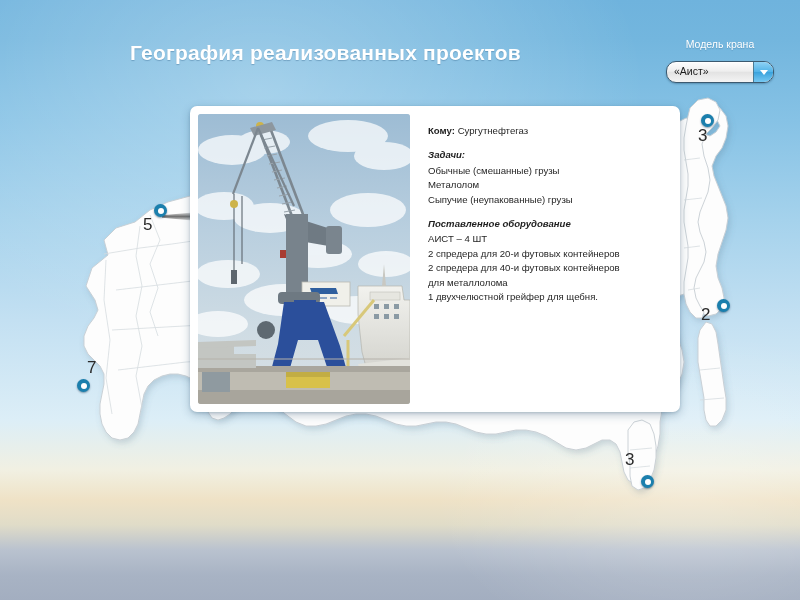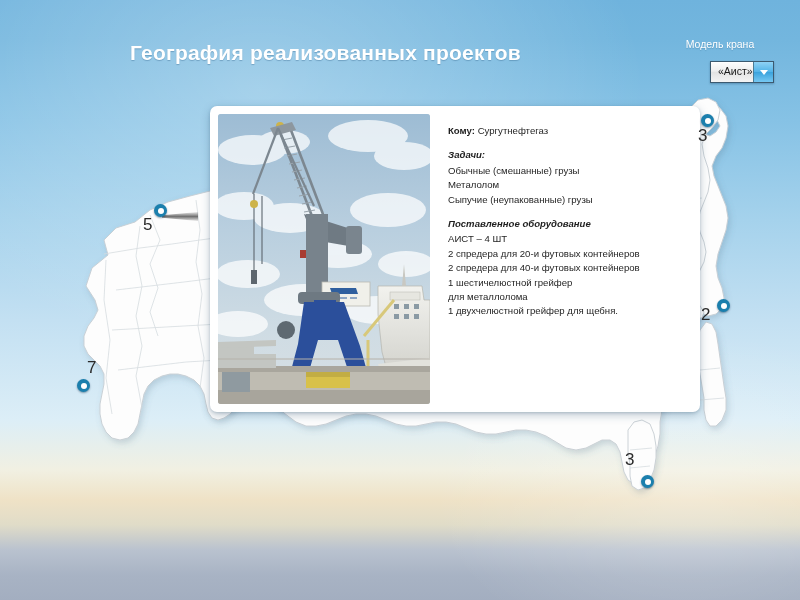--- a/index.html
+++ b/index.html
@@ -91,26 +91,25 @@
     color: #ffffff;
     text-align: center;
     margin-bottom: 11px;
     text-shadow: 0 1px 1px rgba(40,90,130,0.30);
     white-space: nowrap;
   }
   #model-dropdown {
     position: relative;
     height: 20px;
     border: 1px solid #3c5a70;
-    border-radius: 0;
+    border-radius: 10px;
     background: linear-gradient(to bottom, #fdfdfd 0%, #efefef 45%, #e3e3e3 52%, #f4f4f4 100%);
     box-shadow: 0 1px 2px rgba(20,60,90,0.35), inset 0 1px 0 rgba(255,255,255,0.9);
     cursor: pointer;
     overflow: hidden;
-    margin-left: 44px;
   }
   #model-value {
     position: absolute;
     left: 7px; top: 3px;
     font-size: 10.5px;
     color: #1b1b1b;
     white-space: nowrap;
   }
   #model-arrow-btn {
     position: absolute;
@@ -168,21 +167,20 @@
   
   #info-panel {
     position: absolute;
     left: 190px; top: 106px;
     width: 490px; height: 306px;
     background: #ffffff;
     border-radius: 7px;
     box-shadow: 0 3px 10px rgba(30,70,100,0.28), 0 1px 3px rgba(30,70,100,0.20);
     overflow: hidden;
     pointer-events: auto;
-    margin-left: 20px;
   }
   #panel-photo {
     position: absolute;
     left: 8px; top: 8px;
     width: 212px; height: 290px;
     border-radius: 3px;
     overflow: hidden;
     background: #b9cbd8;
   }
   #panel-photo svg { display: block; }
@@ -445,21 +443,20 @@
         <div class="li">Обычные (смешанные) грузы</div>
         <div class="li">Металолом</div>
         <div class="li">Сыпучие (неупакованные) грузы</div>
       </div>
 
       <div class="block">
         <div class="hd">Поставленное оборудование</div>
         <div class="li">АИСТ – 4 ШТ</div>
         <div class="li">2 спредера для 20-и футовых контейнеров</div>
         <div class="li">2 спредера для 40-и футовых контейнеров</div>
-        <div class="li">1 шестичелюстной грейфер</div>
         <div class="li">для металлолома</div>
         <div class="li">1 двухчелюстной грейфер для щебня.</div>
       </div>
     </div>
   </div>
 
   <div id="markers">
       <div class="marker" style="left: 154px; top: 204px;">
         <span class="dot"></span>
         <span class="count" style="left: -11px; top: 11px;">5</span>

